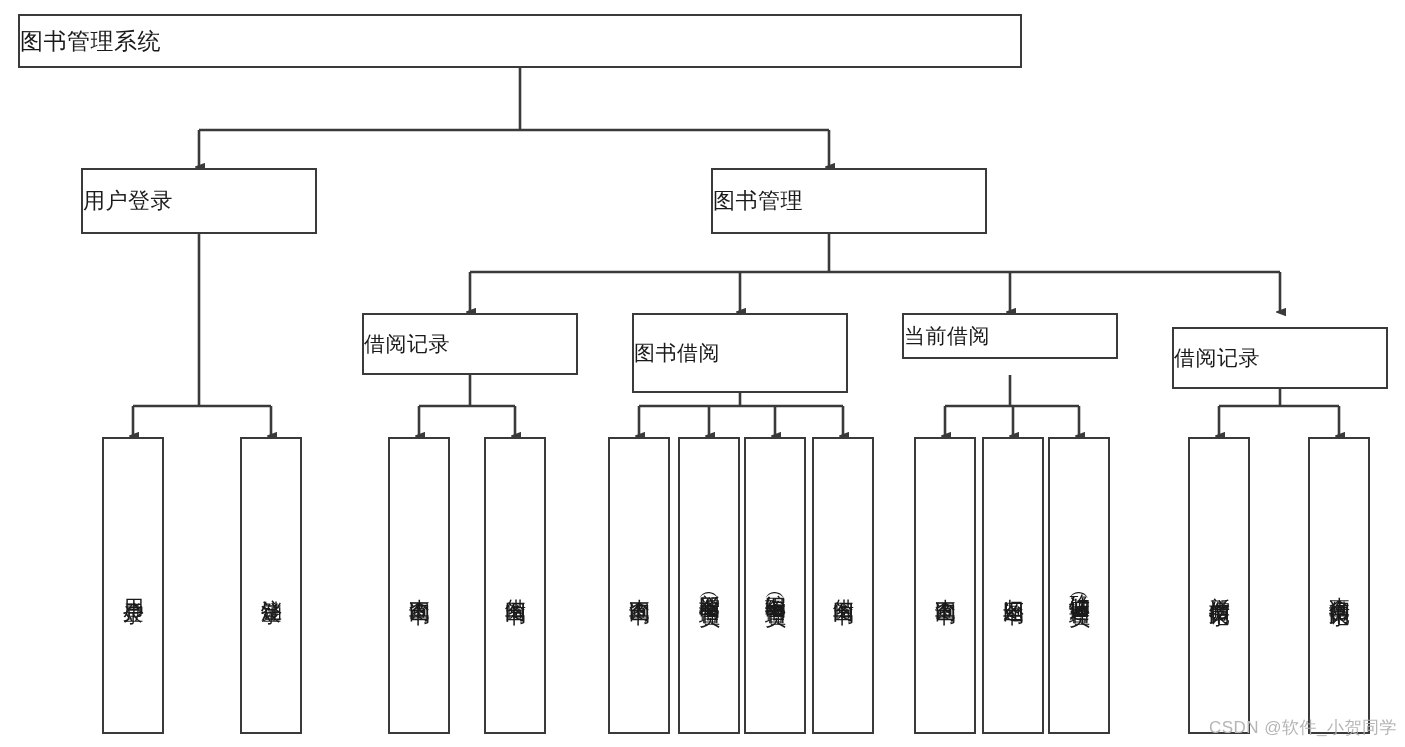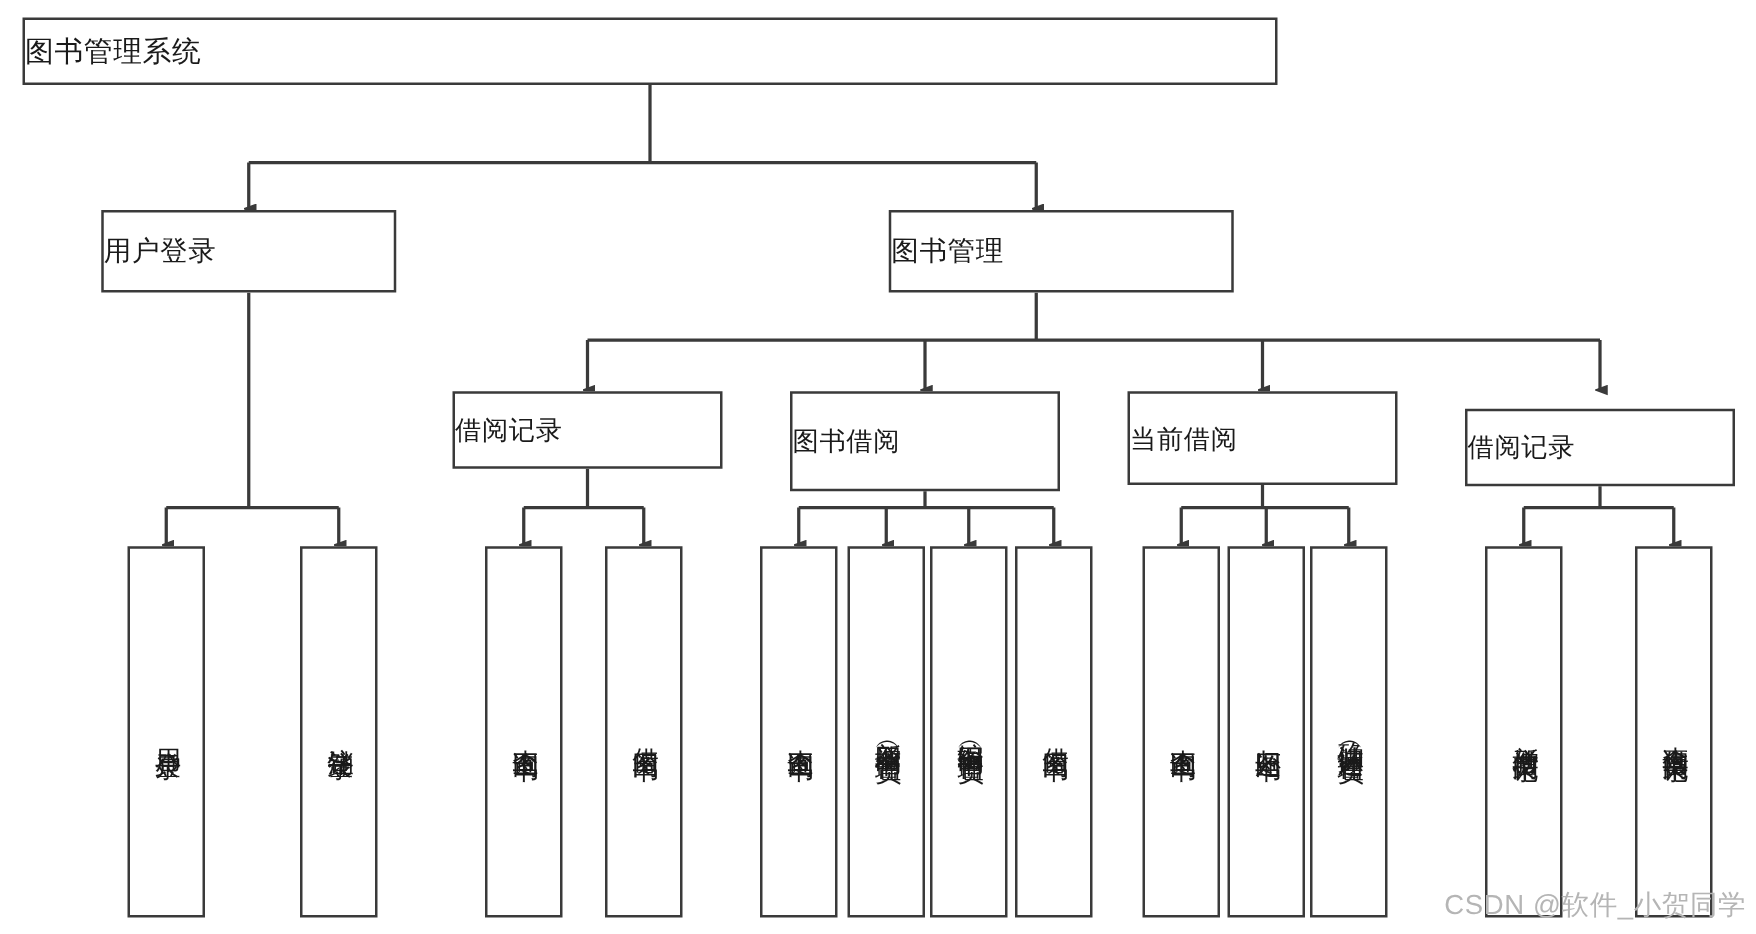--- a/index.html
+++ b/index.html
@@ -59,21 +59,21 @@
     writing-mode: vertical-rl;
     text-orientation: upright;
     line-height: 1.28;
     letter-spacing: 2px;
     max-height: 280px;
   }
   #watermark {
     position: absolute;
     right: 8px;
     bottom: 8px;
-    font-size: 22px;
+    font-size: 17px;
     color: #b5b5b5;
     letter-spacing: 0.5px;
     white-space: pre;
     pointer-events: none;
   }
 </style>
 </head>
 <body>
 
 <div id="diagram-root">
@@ -130,21 +130,21 @@
       </div>
       <div class="node level-1" style="left: 711px; top: 168px; width: 276px; height: 66px;">
         <span class="node-label">图书管理</span>
       </div>
       <div class="node level-2" style="left: 362px; top: 313px; width: 216px; height: 62px;">
         <span class="node-label">借阅记录</span>
       </div>
       <div class="node level-2" style="left: 632px; top: 313px; width: 216px; height: 80px;">
         <span class="node-label">图书借阅</span>
       </div>
-      <div class="node level-2" style="left: 902px; top: 313px; width: 216px; height: 75px;">
+      <div class="node level-2" style="left: 902px; top: 313px; width: 216px; height: 46px;">
         <span class="node-label">当前借阅</span>
       </div>
       <div class="node level-2" style="left: 1172px; top: 313px; width: 216px; height: 62px; margin-top: 14px;">
         <span class="node-label">借阅记录</span>
       </div>
       <div class="node level-3" style="left: 102px; top: 437px; width: 62px; height: 297px;">
         <span class="node-label">用户登录</span>
       </div>
       <div class="node level-3" style="left: 240px; top: 437px; width: 62px; height: 297px;">
         <span class="node-label">注销登录</span>

